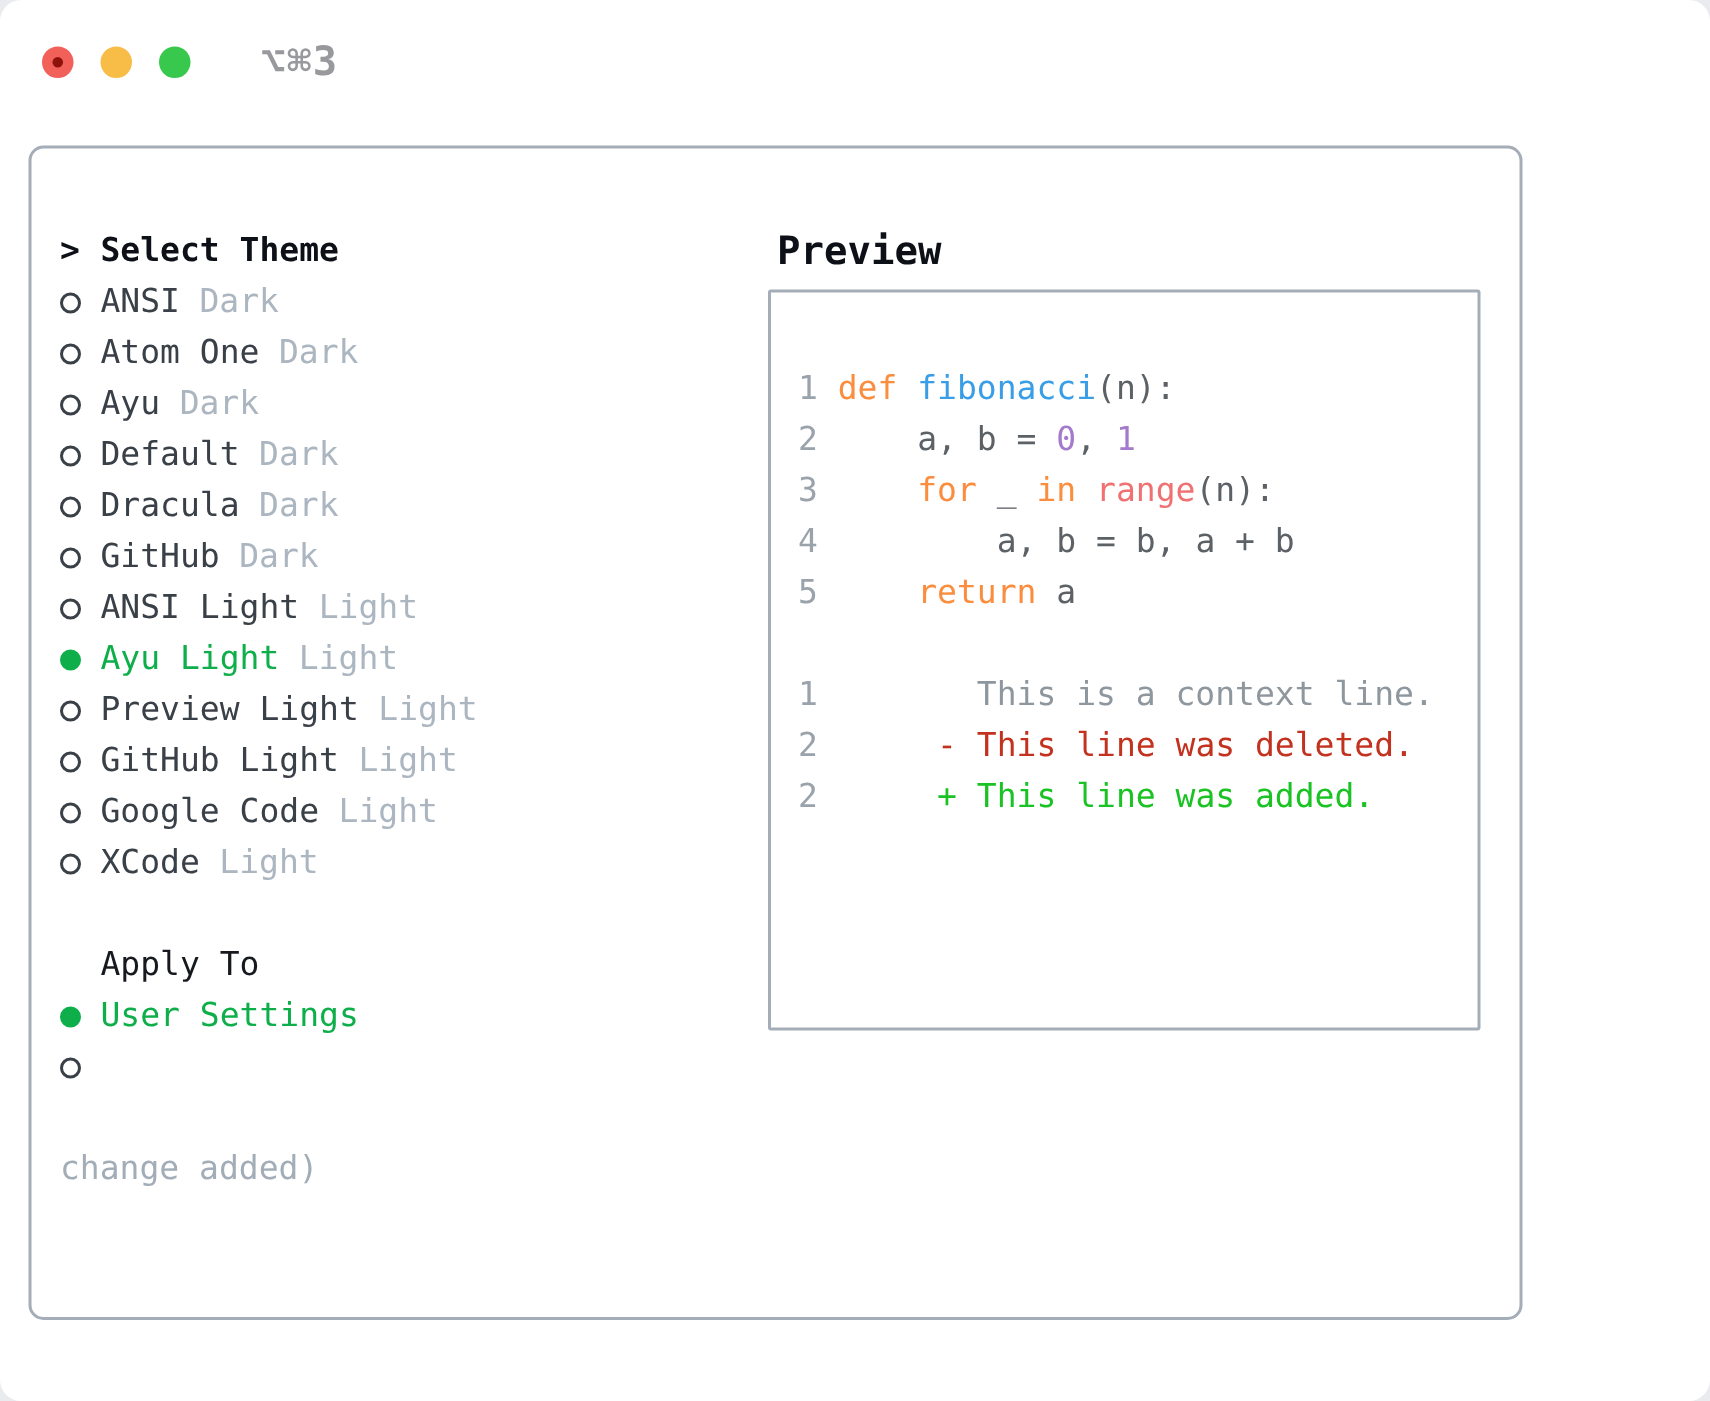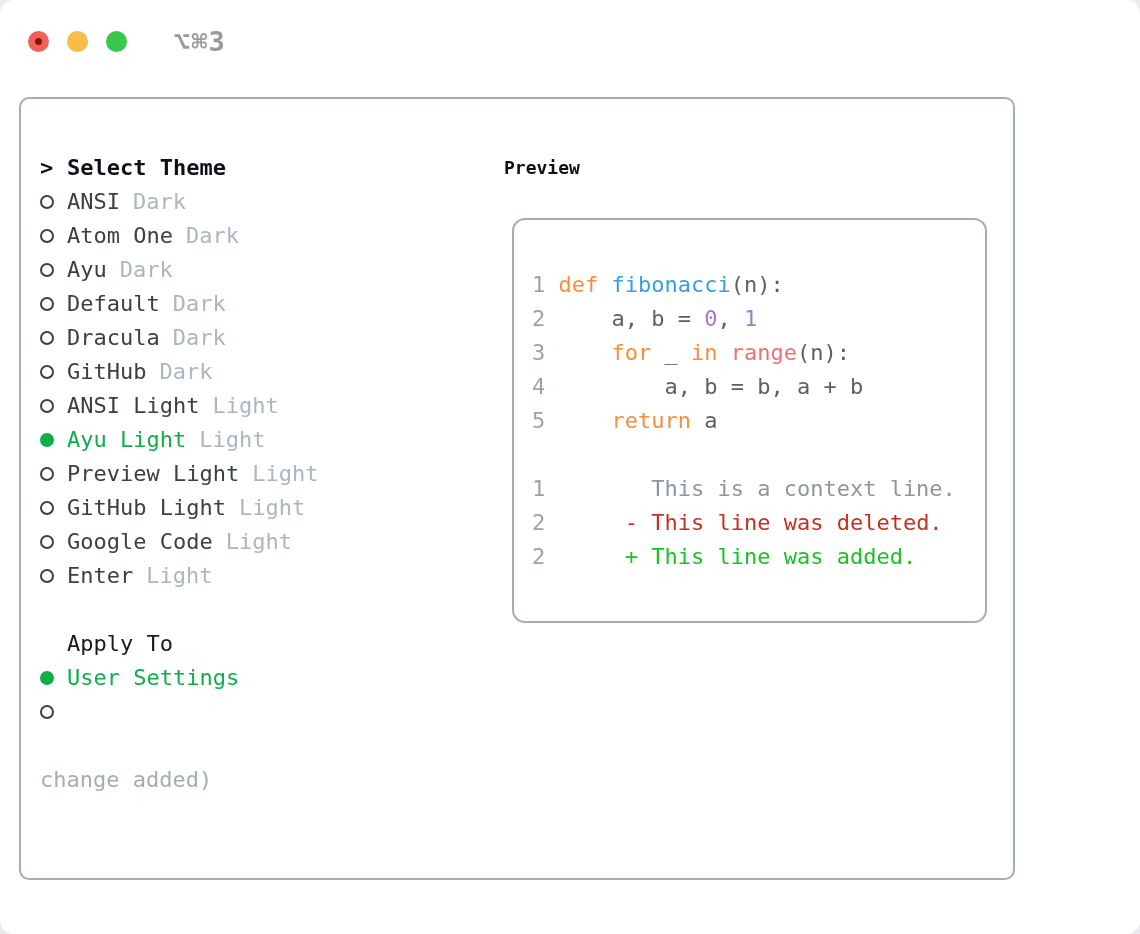--- a/index.html
+++ b/index.html
@@ -90,28 +90,28 @@
   .row.selected .lbl{color:var(--accent-green);}
   .tag{color:var(--tag-fg);}
   .spacer{height:34px;}
   .help{color:var(--help-fg);}
   .help div{height:34px;}
   
   .right-col{
     position:absolute;left:481px;top:52px;
   }
   .preview-title{
-    height:34px;line-height:34px;margin-left:2px;
-    font-size:18px;font-weight:bold;color:#0d1117;
+    height:34px;line-height:34px;margin-left:16px;
+    font-size:26px;font-weight:bold;color:#0d1117;
   }
   .preview-box{
-    margin-top:33px;margin-left:10px;
-    width:475px;height:405px;
+    margin-top:8px;margin-left:10px;
+    width:475px;height:494px;
     border:2px solid var(--border-gray);
-    border-radius:13px;
+    border-radius:2px;
     background:#ffffff;
     overflow:hidden;
   }
   .code{
     margin:0;padding:48px 0 0 18px;
     font-size:22px;line-height:34px;
   }
   .cl{height:34px;white-space:pre;}
   .tok-gut{color:var(--gutter);}
   .tok-fg{color:var(--code-fg);}
@@ -148,21 +148,21 @@
           <div class="row"><span class="radio"></span><span class="lbl">Atom One</span><span class="tag">Dark</span></div>
           <div class="row"><span class="radio"></span><span class="lbl">Ayu</span><span class="tag">Dark</span></div>
           <div class="row"><span class="radio"></span><span class="lbl">Default</span><span class="tag">Dark</span></div>
           <div class="row"><span class="radio"></span><span class="lbl">Dracula</span><span class="tag">Dark</span></div>
           <div class="row"><span class="radio"></span><span class="lbl">GitHub</span><span class="tag">Dark</span></div>
           <div class="row"><span class="radio"></span><span class="lbl">ANSI Light</span><span class="tag">Light</span></div>
           <div class="row selected"><span class="radio on"></span><span class="lbl">Ayu Light</span><span class="tag">Light</span></div>
           <div class="row"><span class="radio"></span><span class="lbl">Preview Light</span><span class="tag">Light</span></div>
           <div class="row"><span class="radio"></span><span class="lbl">GitHub Light</span><span class="tag">Light</span></div>
           <div class="row"><span class="radio"></span><span class="lbl">Google Code</span><span class="tag">Light</span></div>
-          <div class="row"><span class="radio"></span><span class="lbl">Enter</span><span class="tag">Light</span></div>
+          <div class="row"><span class="radio"></span><span class="lbl">XCode</span><span class="tag">Light</span></div>
         </div>
 
       <div class="spacer"></div>
 
       <div class="row">
         <span class="prefix"></span>
         <span class="hdr-plain">Apply To</span>
       </div>
 
       <div id="apply-list">

